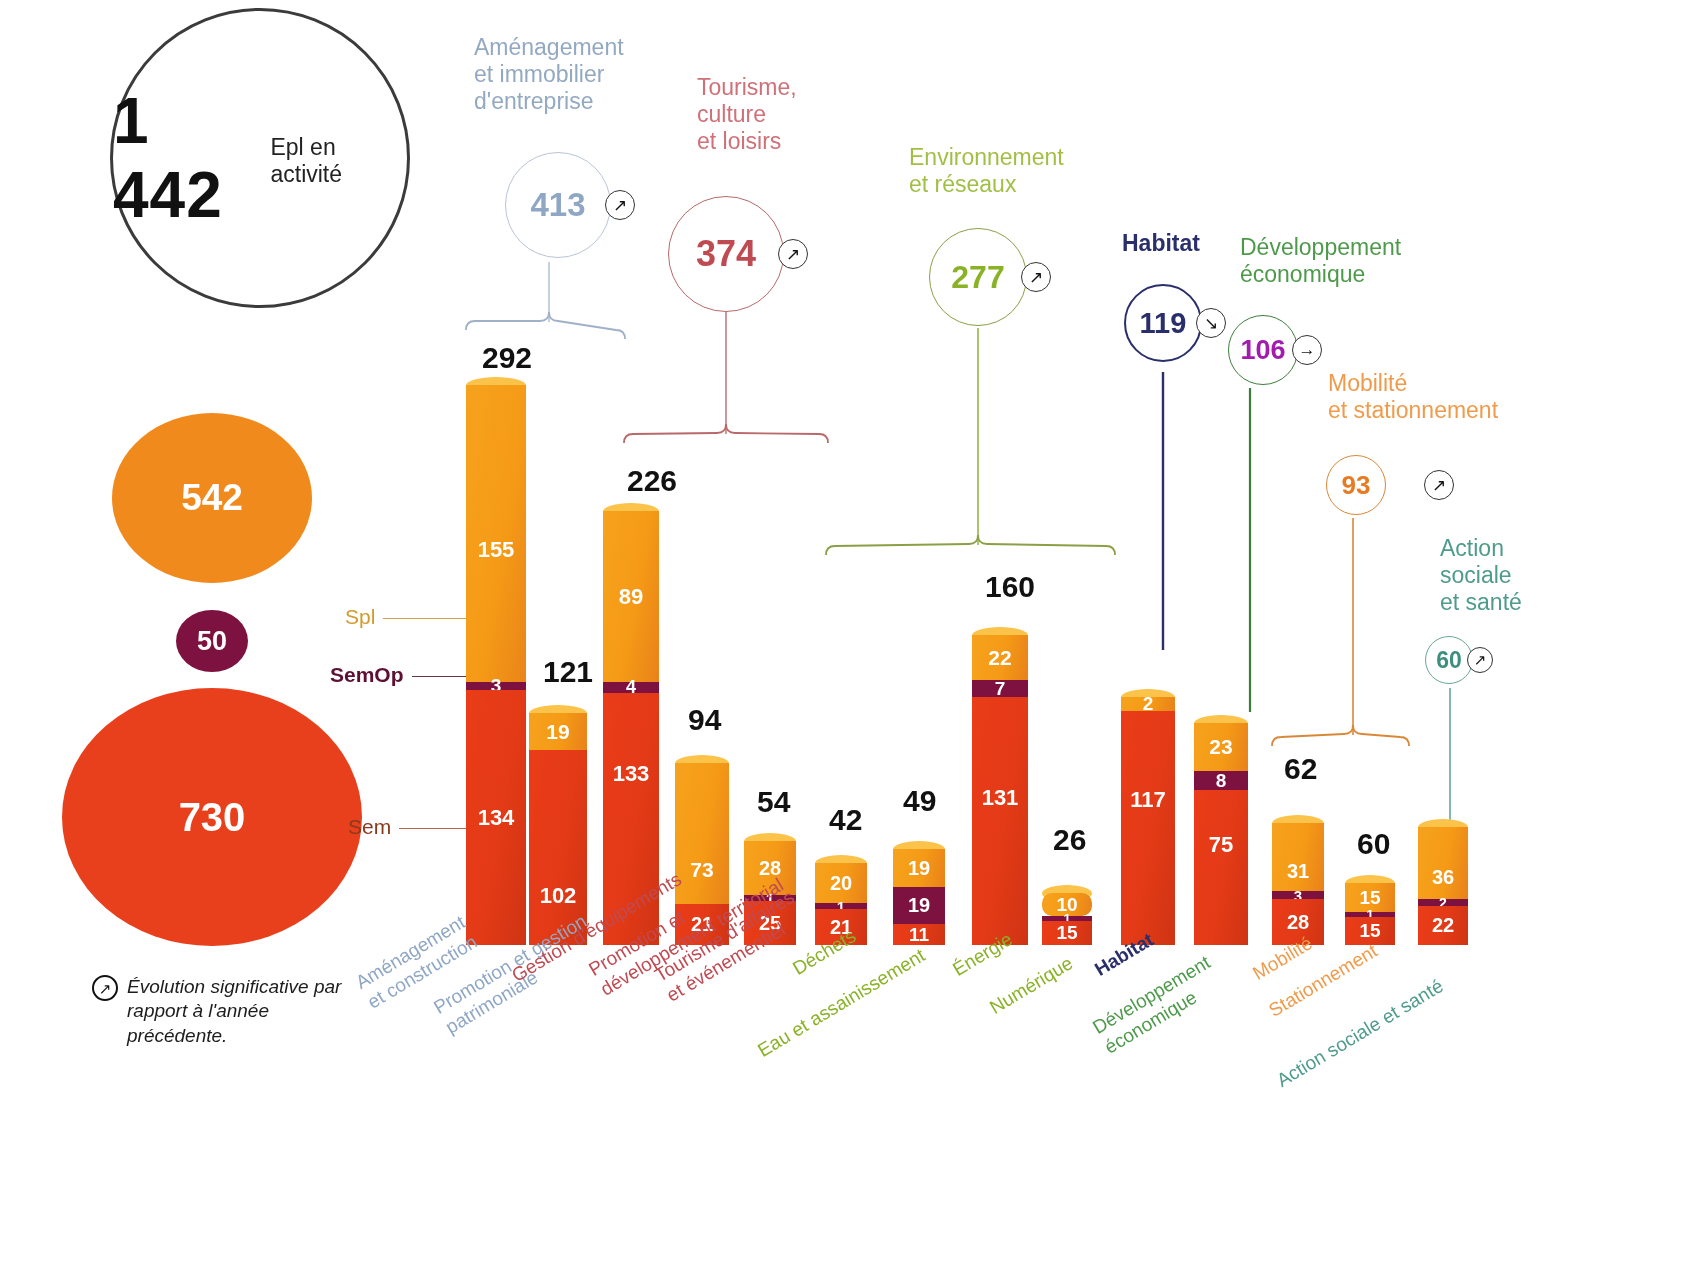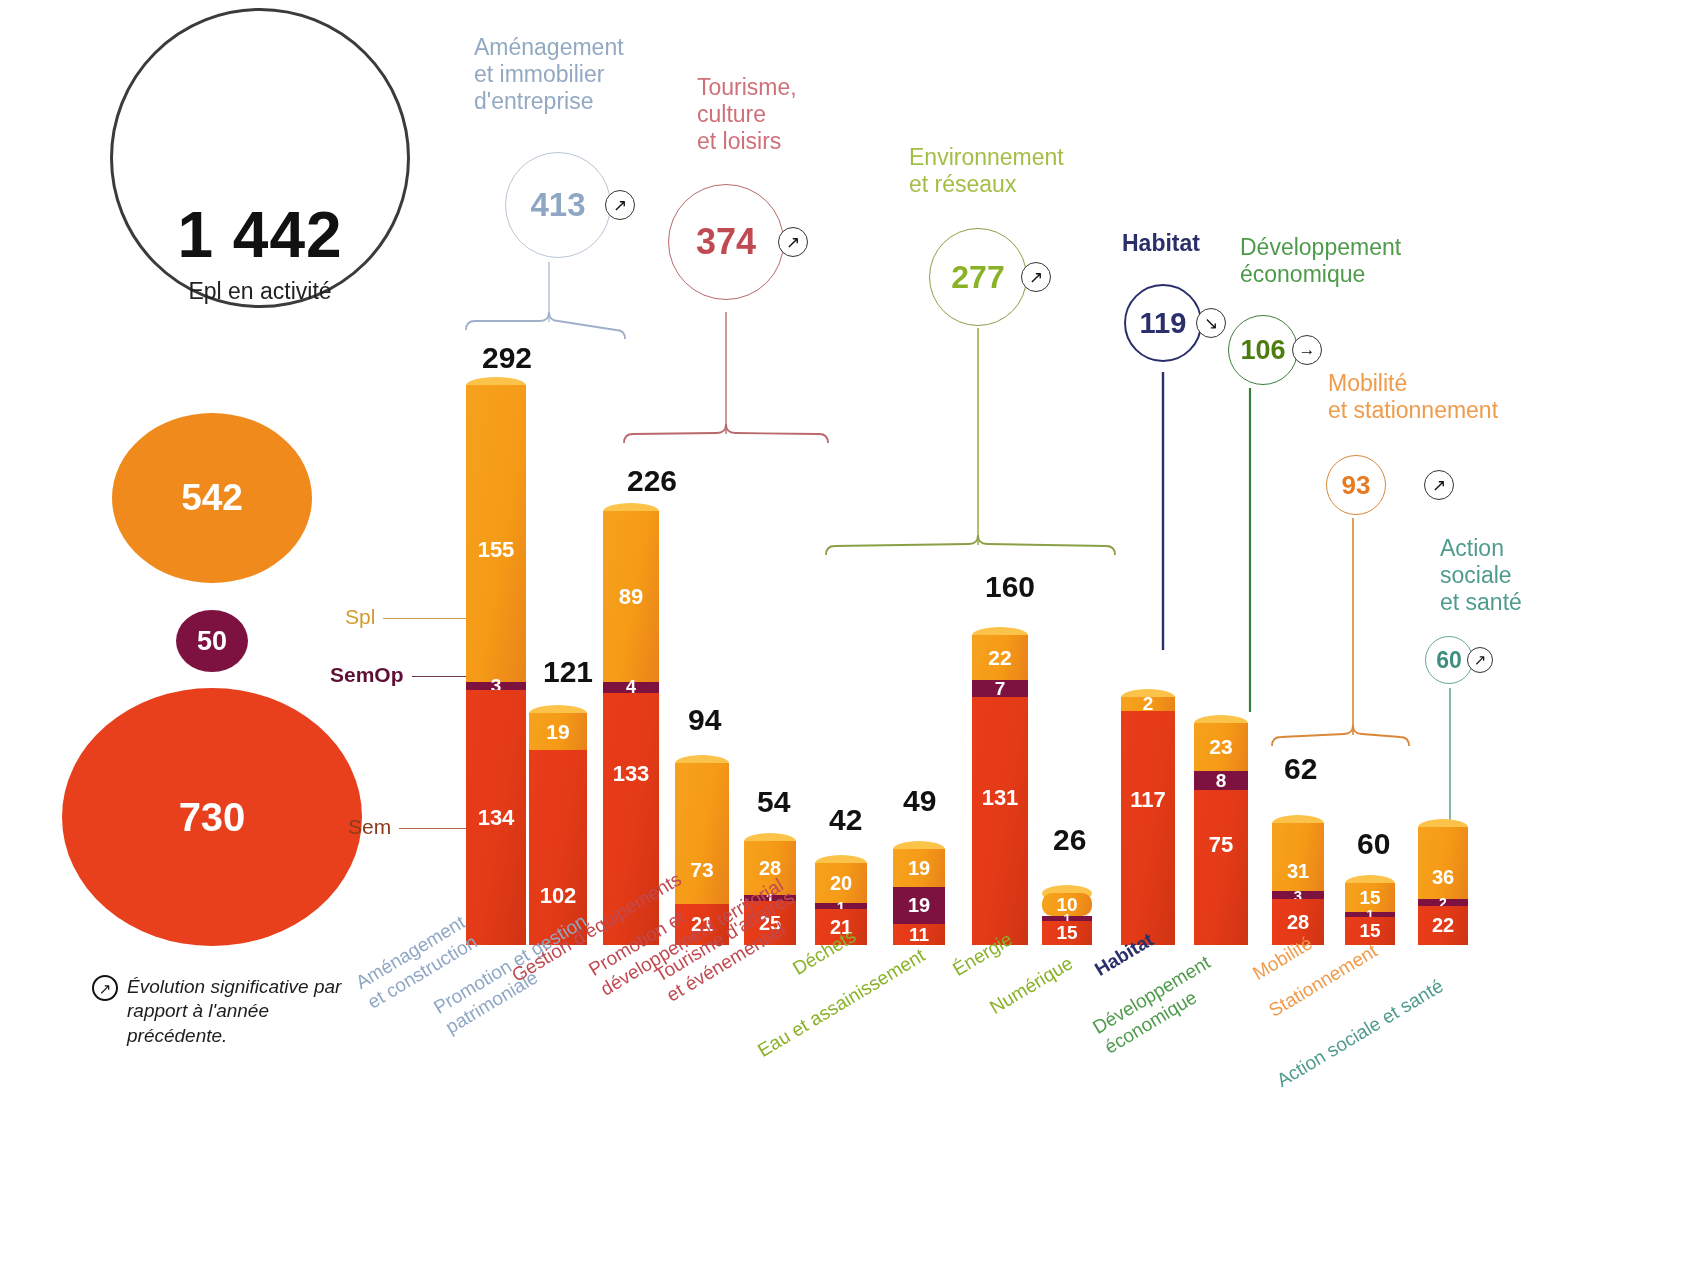--- a/index.html
+++ b/index.html
@@ -14,21 +14,21 @@
   }
   .stage { position:absolute; inset:0; }
 
   
   .abs { position:absolute; }
 
   
   #kpi-circle {
     left:110px; top:8px; width:300px; height:300px;
     border:3px solid #3b3b3b; border-radius:50%;
-    display:flex; flex-direction:column; align-items:center; justify-content:flex-end;
+    display:flex; flex-direction:row; align-items:center; justify-content:space-between;
   }
   #kpi-circle .num { font-size:64px; font-weight:bold; letter-spacing:1px; color:#111; }
   #kpi-circle .lbl { font-size:23px; color:#222; margin-top:6px; }
 
   
   .blob { border-radius:50%; display:flex; align-items:center; justify-content:center;
           color:#fff; font-weight:bold; }
   #blob-spl   { left:112px; top:413px; width:200px; height:170px; background:#f08a1c; font-size:37px; }
   #blob-semop { left:176px; top:610px; width:72px;  height:62px;  background:#7d1240; font-size:27px; }
   #blob-sem   { left:62px;  top:688px; width:300px; height:258px; background:#e8401c; font-size:40px; }
@@ -125,42 +125,42 @@
 et immobilier
 d'entreprise</div>
   <div class="abs gbubble" style="left:505px; top:152px;">
     <div class="ring" style="width:106px;height:106px;border:1.6px solid #b9c5d6;color:#8fa7c4;font-size:33px;">413</div>
     <div class="trend">↗</div>
   </div>
 
   <div class="abs gtitle" style="left:697px; top:74px; color:#d07078;">Tourisme,
 culture
 et loisirs</div>
-  <div class="abs gbubble" style="left:668px; top:184px;justify-content:space-between;">
+  <div class="abs gbubble" style="left:668px; top:196px;justify-content:space-between;">
     <div class="ring" style="width:116px;height:116px;border:1.8px solid #b9696a;color:#c04a52;font-size:36px;">374</div>
     <div class="trend">↗</div>
   </div>
 
   <div class="abs gtitle" style="left:909px; top:144px; color:#a2bf45;">Environnement
 et réseaux</div>
   <div class="abs gbubble" style="left:929px; top:228px;">
     <div class="ring" style="width:98px;height:98px;border:1.8px solid #8a9f46;color:#8ab227;font-size:32px;">277</div>
     <div class="trend">↗</div>
   </div>
 
   <div class="abs gtitle" style="left:1122px; top:230px; color:#2a2f6b; font-weight:bold;">Habitat</div>
   <div class="abs gbubble" style="left:1124px; top:284px;">
     <div class="ring" style="width:78px;height:78px;border:2px solid #2a2f6b;color:#2a2f6b;font-size:29px;">119</div>
     <div class="trend">↘</div>
   </div>
 
   <div class="abs gtitle" style="left:1240px; top:234px; color:#4e9a4b;">Développement
 économique</div>
   <div class="abs gbubble" style="left:1228px; top:315px;">
-    <div class="ring" style="width:70px;height:70px;border:1.8px solid #3d7d3b;color:#4d7c0f;font-size:27px;">106</div>
+    <div class="ring" style="width:70px;height:70px;border:1.8px solid #3d7d3b;color:#a21caf;font-size:27px;">106</div>
     <div class="trend">→</div>
   </div>
 
   <div class="abs gtitle" style="left:1328px; top:370px; color:#ef9b4b;">Mobilité
 et stationnement</div>
   <div class="abs gbubble" style="left:1326px; top:455px;gap:44px;">
     <div class="ring" style="width:60px;height:60px;border:1.8px solid #d98838;color:#e87a22;font-size:26px;">93</div>
     <div class="trend">↗</div>
   </div>
 

